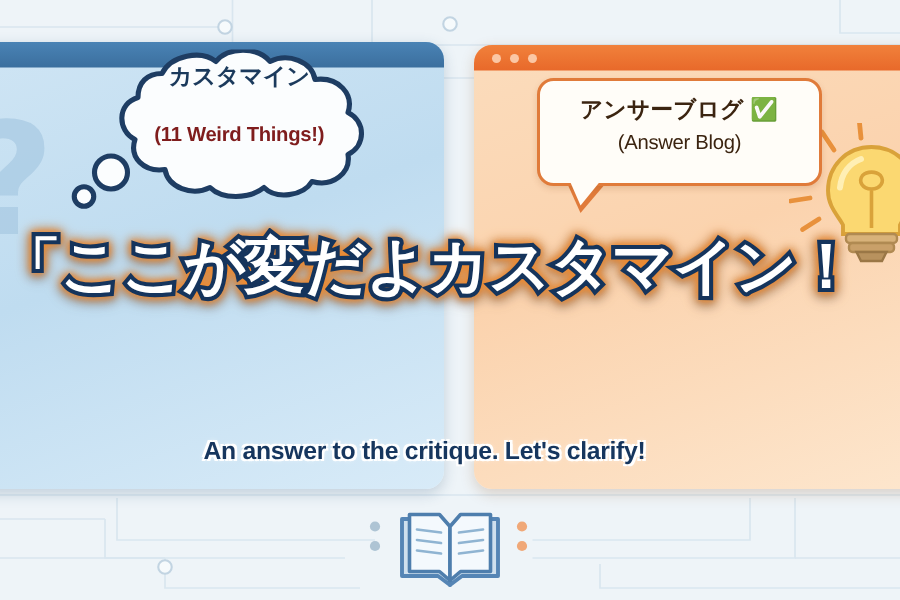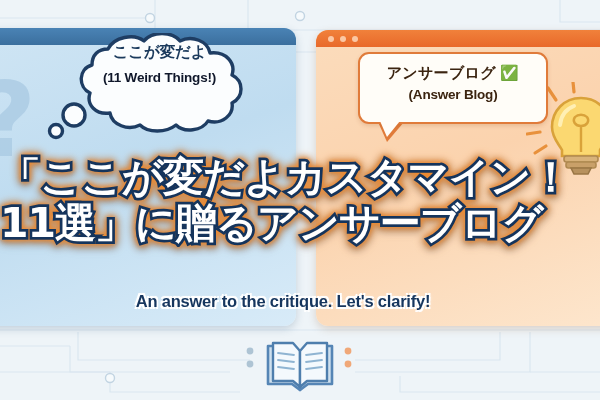--- a/index.html
+++ b/index.html
@@ -54,22 +54,22 @@
   #thought-cloud { position:absolute; left:36px; top:33px; width:245px; height:112px; z-index:6; }
   #cloud-text {
     position:absolute; left:42px; top:43px; width:235px;
     text-align:center; z-index:7; pointer-events:none;
   }
   #cloud-text .jp {
     font-size:15.5px; font-weight:bold; color:#1b3a5c;
     line-height:1.22; letter-spacing:-.2px;
   }
   #cloud-text .en {
-    font-size:13.5px; font-weight:bold; color:#0f172a;
-    margin-top:8px; letter-spacing:-.2px;
+    font-size:13.5px; font-weight:bold; color:#7f1d1d;
+    margin-top:20px; letter-spacing:-.2px;
   }
   .emoji { font-family:"DejaVu Sans",sans-serif; font-size:15px; }
 
   
   #speech-bubble {
     position:absolute; left:358px; top:52px; width:190px; height:72px;
     background:#fffdf8; border:2.5px solid #e07b3a; border-radius:11px;
     z-index:6; box-shadow:0 2px 4px rgba(150,80,30,.18);
   }
   #speech-tail {
@@ -84,21 +84,21 @@
     width:0; height:0;
     border-left:7px solid transparent;
     border-right:13px solid transparent;
     border-top:16px solid #fffdf8;
   }
   #bubble-text { position:absolute; left:0; top:10px; width:100%; text-align:center; }
   #bubble-text .jp {
     font-size:15px; font-weight:bold; color:#3b2410; letter-spacing:.3px;
   }
   #bubble-text .en {
-    font-size:13.5px; font-weight:bold; color:#3b2410;
+    font-size:13.5px; font-weight:normal; color:#3b2410;
     margin-top:4px; letter-spacing:-.2px;
   }
 
   
   #main-title {
     position:absolute; left:0; top:155px; width:504px;
     text-align:center; z-index:10;
     font-family:"DejaVu Sans",sans-serif;
     font-size:41px; font-weight:bold; line-height:1.12;
     color:#ffffff;
@@ -198,36 +198,35 @@
              C156,2 172,8 174,20 C190,18 200,30 196,42
              C208,48 208,64 196,70 C198,82 186,92 172,88
              C166,98 148,100 140,92 C130,100 112,100 104,92
              C92,98 76,92 74,80 C60,82 50,72 54,60
              C42,54 42,36 56,32 C56,22 62,16 72,16 Z"></path>
     <circle cx="38" cy="82" r="11"></circle>
     <circle cx="20" cy="98" r="6.5"></circle>
   </g>
 </svg>
 <div id="cloud-text">
-  <div class="jp"><span>ここが変だよ</span></div>
+  <div class="jp"><span>カスタマイン</span></div>
   <div class="en">(11 Weird Things!)</div>
 </div>
 
 <div id="speech-tail"></div>
 <div id="speech-tail-in"></div>
 <div id="speech-bubble">
   <div id="bubble-text">
     <div class="jp"><span>アンサーブログ</span> <span class="emoji">✅</span></div>
     <div class="en">(Answer Blog)</div>
   </div>
 </div>
 
 <h1 id="main-title">
   <span class="line">「ここが変だよカスタマイン！</span>
-  <span class="line">11選」に贈るアンサーブログ</span>
 </h1>
 
 <div id="subtitle">An answer to the critique. Let's clarify!</div>
 
 <svg id="book-icon" viewBox="0 0 76 54">
   <path d="M6,6 L30,6 L38,14 L38,50 L30,44 L6,44 Z" fill="#cfe0ee" stroke="#5585b5" stroke-width="2.6" stroke-linejoin="round"></path>
   <path d="M70,6 L46,6 L38,14 L38,50 L46,44 L70,44 Z" fill="#cfe0ee" stroke="#5585b5" stroke-width="2.6" stroke-linejoin="round"></path>
   <path d="M11,3 L31,3 L38,11 L38,47 L31,41 L11,41 Z" fill="#f4f9fd" stroke="#4e7ead" stroke-width="2.4" stroke-linejoin="round"></path>
   <path d="M65,3 L45,3 L38,11 L38,47 L45,41 L65,41 Z" fill="#f4f9fd" stroke="#4e7ead" stroke-width="2.4" stroke-linejoin="round"></path>
   <g stroke="#8fb4d2" stroke-width="1.8" stroke-linecap="round">

